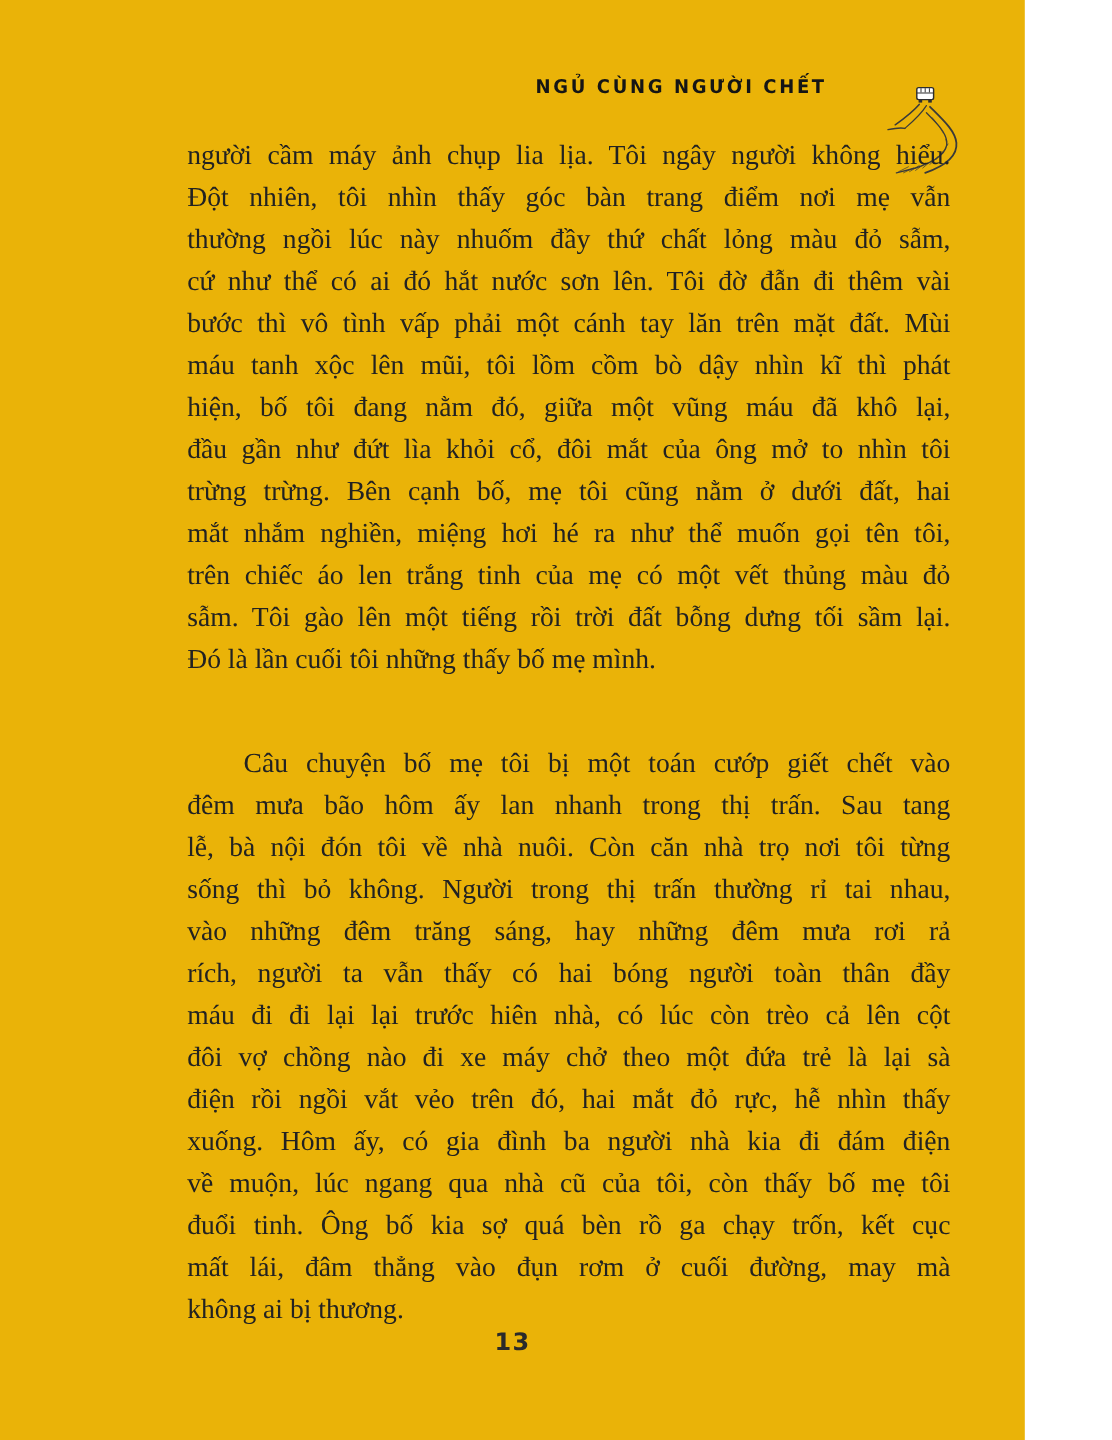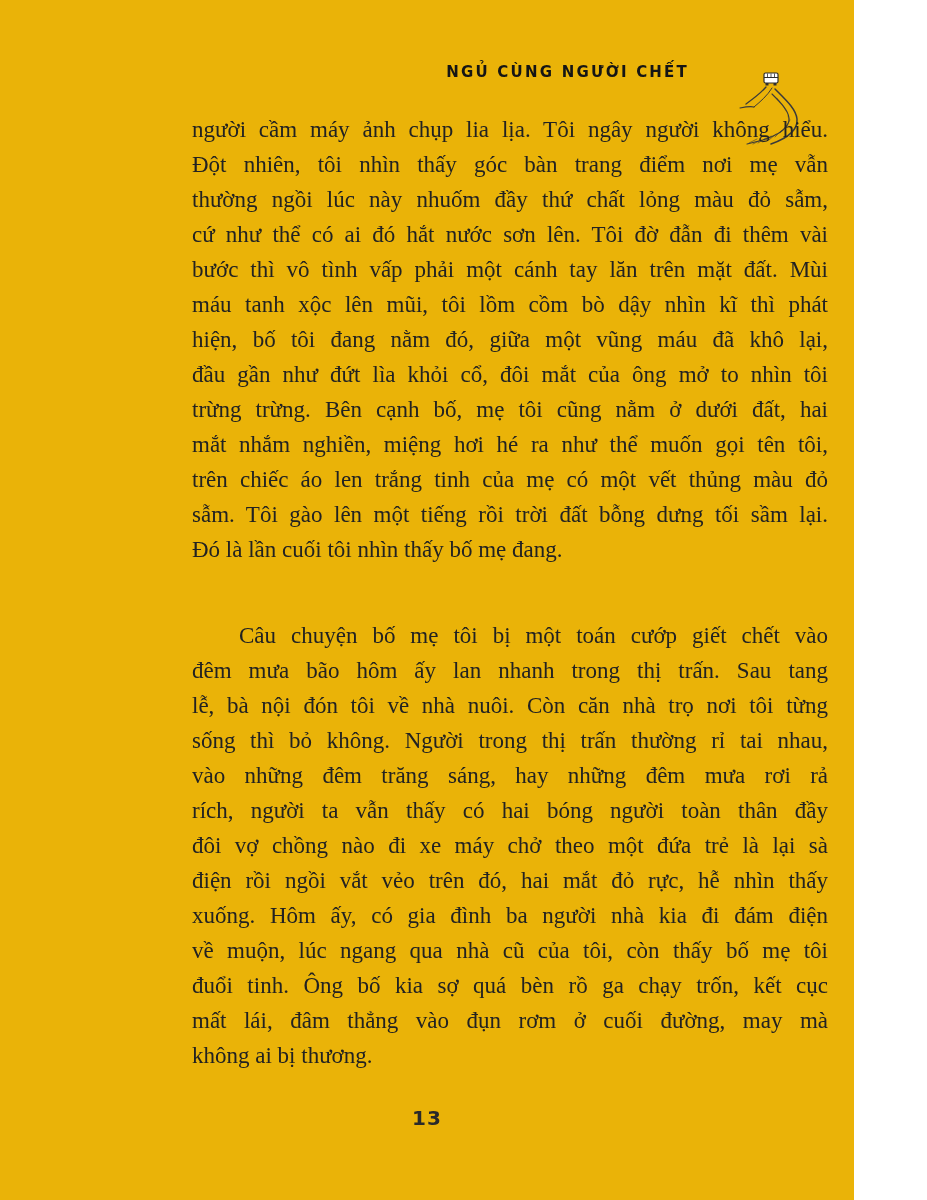--- a/index.html
+++ b/index.html
@@ -40,21 +40,20 @@
 
   
   .body-text {
     position: absolute;
     top: 112px;
     left: 156px;
     width: 636px;
     font-size: 23px;
     line-height: 35px;
     color: #222222;
-    margin-left: 36px;
   }
   .paragraph + .paragraph { margin-top: 51px; }
   .line {
     text-align: justify;
     text-align-last: justify;
     height: 35px;
     overflow: visible;
   }
   .line.last { text-align-last: left; }
   .line.first-indent { text-indent: 47px; }
@@ -108,29 +107,30 @@
         <div class="line">thường ngồi lúc này nhuốm đầy thứ chất lỏng màu đỏ sẫm,</div>
         <div class="line">cứ như thể có ai đó hắt nước sơn lên. Tôi đờ đẫn đi thêm vài</div>
         <div class="line">bước thì vô tình vấp phải một cánh tay lăn trên mặt đất. Mùi</div>
         <div class="line">máu tanh xộc lên mũi, tôi lồm cồm bò dậy nhìn kĩ thì phát</div>
         <div class="line">hiện, bố tôi đang nằm đó, giữa một vũng máu đã khô lại,</div>
         <div class="line">đầu gần như đứt lìa khỏi cổ, đôi mắt của ông mở to nhìn tôi</div>
         <div class="line">trừng trừng. Bên cạnh bố, mẹ tôi cũng nằm ở dưới đất, hai</div>
         <div class="line">mắt nhắm nghiền, miệng hơi hé ra như thể muốn gọi tên tôi,</div>
         <div class="line">trên chiếc áo len trắng tinh của mẹ có một vết thủng màu đỏ</div>
         <div class="line">sẫm. Tôi gào lên một tiếng rồi trời đất bỗng dưng tối sầm lại.</div>
-        <div class="line last">Đó là lần cuối tôi nhìn thấy bố mẹ đang.</div>
+        <div class="line last">Đó là lần cuối tôi những thấy bố mẹ mình.</div>
       </div>
       <div class="paragraph">
         <div class="line first-indent">Câu chuyện bố mẹ tôi bị một toán cướp giết chết vào</div>
         <div class="line">đêm mưa bão hôm ấy lan nhanh trong thị trấn. Sau tang</div>
         <div class="line">lễ, bà nội đón tôi về nhà nuôi. Còn căn nhà trọ nơi tôi từng</div>
         <div class="line">sống thì bỏ không. Người trong thị trấn thường rỉ tai nhau,</div>
         <div class="line">vào những đêm trăng sáng, hay những đêm mưa rơi rả</div>
         <div class="line">rích, người ta vẫn thấy có hai bóng người toàn thân đầy</div>
+        <div class="line">máu đi đi lại lại trước hiên nhà, có lúc còn trèo cả lên cột</div>
         <div class="line">đôi vợ chồng nào đi xe máy chở theo một đứa trẻ là lại sà</div>
         <div class="line">điện rồi ngồi vắt vẻo trên đó, hai mắt đỏ rực, hễ nhìn thấy</div>
         <div class="line">xuống. Hôm ấy, có gia đình ba người nhà kia đi đám điện</div>
         <div class="line">về muộn, lúc ngang qua nhà cũ của tôi, còn thấy bố mẹ tôi</div>
         <div class="line">đuổi tinh. Ông bố kia sợ quá bèn rồ ga chạy trốn, kết cục</div>
         <div class="line">mất lái, đâm thẳng vào đụn rơm ở cuối đường, may mà</div>
         <div class="line last">không ai bị thương.</div>
       </div>
     </div>
 

